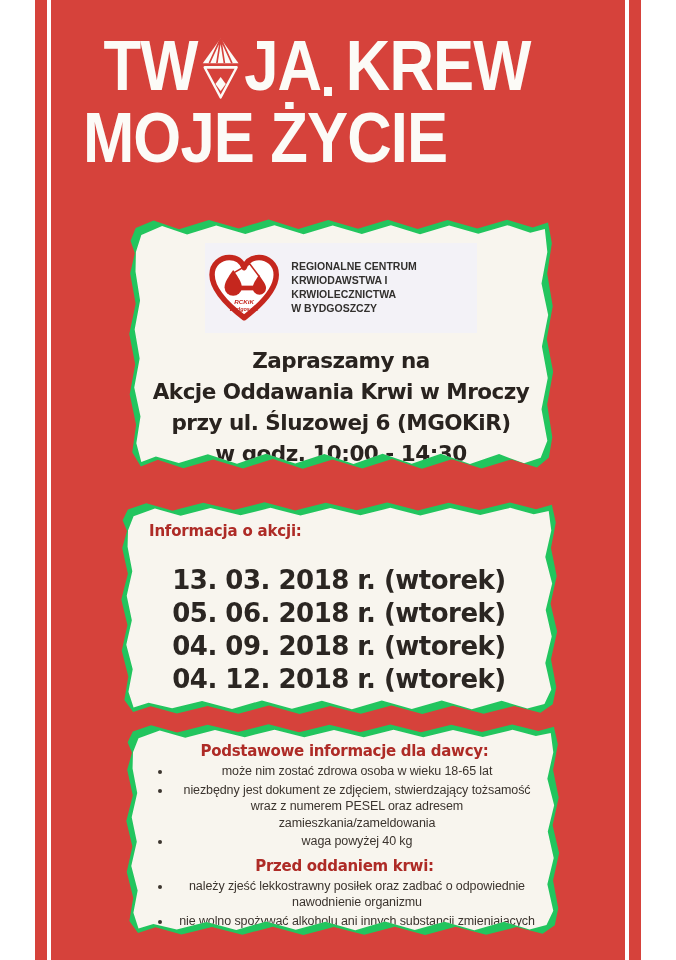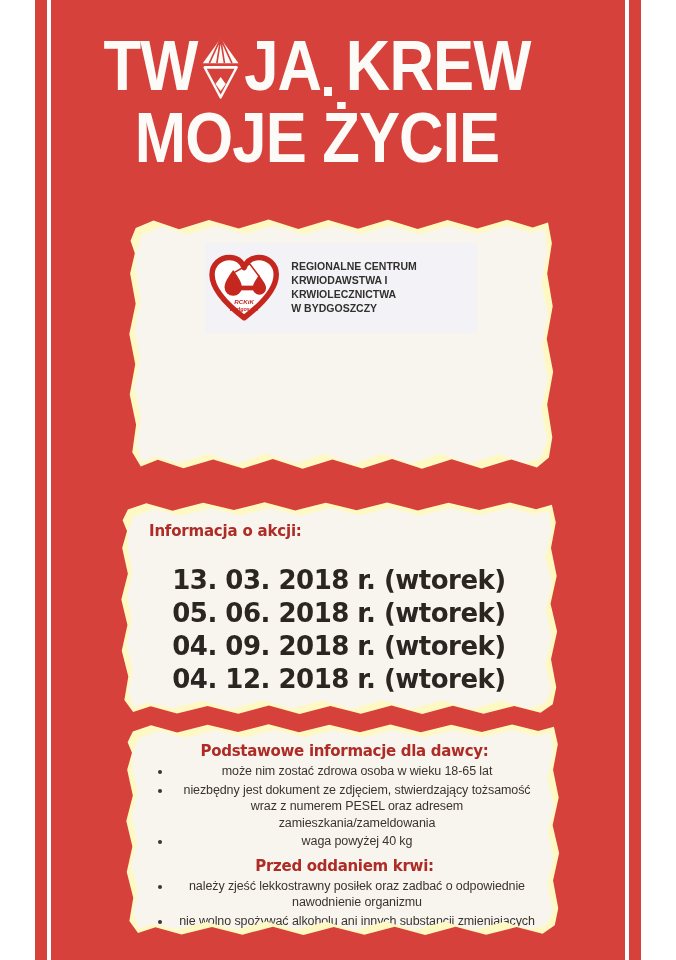--- a/index.html
+++ b/index.html
@@ -15,21 +15,21 @@
   .stripe.left{left:35px;}
   .stripe.right{right:35px;}
   .red-field{
     position:absolute;top:0;bottom:0;left:51px;width:574px;
     background:#d6423b;
   }
 
   
   .title{
     position:absolute;top:30px;left:51px;width:532px;
-    color:#fcfbf7;text-align:center;
+    color:#fcfbf7;text-align:left;
   }
   .title-line{
     display:flex;justify-content:center;align-items:flex-end;
     font-family:"Liberation Sans",sans-serif;
     font-weight:800;font-size:70px;line-height:72px;letter-spacing:-1px;
     transform:scaleX(0.88);
     white-space:nowrap;
   }
   .title-line2{
     display:block;
@@ -40,21 +40,21 @@
   }
   .diamond-svg{display:block;margin:0 3px -5px 3px;}
   .title-dot{
     display:inline-block;width:9px;height:9px;background:#fcfbf7;
     margin:0 16px 6px 3px;align-self:flex-end;
   }
 
   
   .panel{
     position:absolute;
-    background:#fef9c3;
+    background:#22c55e;
     clip-path:polygon(0.6% 9%,1.8% 4%,6% 1%,12% 4.5%,19% 0.8%,26% 4.2%,33% 0.6%,40% 4.4%,47% 0.8%,54% 4.3%,61% 0.7%,68% 4.4%,75% 0.8%,82% 4.2%,89% 0.7%,95% 3.8%,98.6% 1.8%,99.5% 10%,98.4% 22%,99.7% 35%,98.3% 48%,99.8% 61%,98.4% 74%,99.6% 87%,98.8% 95%,96% 99%,90% 95.8%,83% 99.4%,76% 95.7%,69% 99.5%,62% 95.6%,55% 99.4%,48% 95.8%,41% 99.5%,34% 95.6%,27% 99.4%,20% 95.8%,13% 99.3%,7% 95.9%,3% 98.6%,1% 93%,1.9% 82%,0.4% 70%,1.7% 58%,0.3% 46%,1.8% 34%,0.5% 22%,1.6% 14%);
   }
   .paper{
     position:absolute;inset:5px;
     background:#f8f5ee;
     clip-path:polygon(0.7% 12%,2% 5%,7% 1.2%,13% 4.8%,20% 1%,27% 4.5%,34% 0.9%,41% 4.6%,48% 1%,55% 4.5%,62% 0.9%,69% 4.6%,76% 1%,83% 4.4%,90% 0.9%,95.5% 4%,99% 2.5%,99.6% 12%,98.2% 25%,99.8% 38%,98.3% 51%,99.7% 64%,98.2% 77%,99.6% 90%,98% 97%,94% 99.3%,88% 95.5%,81% 99.6%,74% 95.4%,67% 99.5%,60% 95.3%,53% 99.6%,46% 95.5%,39% 99.4%,32% 95.3%,25% 99.5%,18% 95.6%,11% 99.2%,5.5% 96.5%,2% 98.8%,0.8% 91%,1.8% 80%,0.3% 68%,1.6% 56%,0.4% 44%,1.7% 32%,0.6% 20%);
   }
 
   .panel-invite{left:128px;top:218px;width:426px;height:252px;}
   .panel-dates{left:120px;top:501px;width:438px;height:214px;}
@@ -144,20 +144,26 @@
           <rect x="43" y="43" width="20" height="6" fill="#c5271e"></rect>
           <text x="50" y="66" font-size="8" font-weight="bold" font-style="italic" fill="#c5271e" text-anchor="middle">RCKiK</text>
           <text x="50" y="75" font-size="7" font-weight="bold" font-style="italic" fill="#c5271e" text-anchor="middle">Bydgoszcz</text>
         </svg>
         <div class="org-lines">
           <div>REGIONALNE CENTRUM</div>
           <div>KRWIODAWSTWA I KRWIOLECZNICTWA</div>
           <div>W BYDGOSZCZY</div>
         </div>
       </div>
+      <div class="invite">
+        <div>Zapraszamy na</div>
+        <div>Akcje Oddawania Krwi w Mroczy</div>
+        <div>przy ul. Śluzowej 6 (MGOKiR)</div>
+        <div>w godz. 10:00 - 14:30</div>
+      </div>
     </div>
   </div>
 
   <div class="panel panel-dates">
     <div class="paper">
       <div class="info-label">Informacja o akcji:</div>
       <div class="dates">
         <div>13. 03. 2018 r. (wtorek)</div>
         <div>05. 06. 2018 r. (wtorek)</div>
         <div>04. 09. 2018 r. (wtorek)</div>

